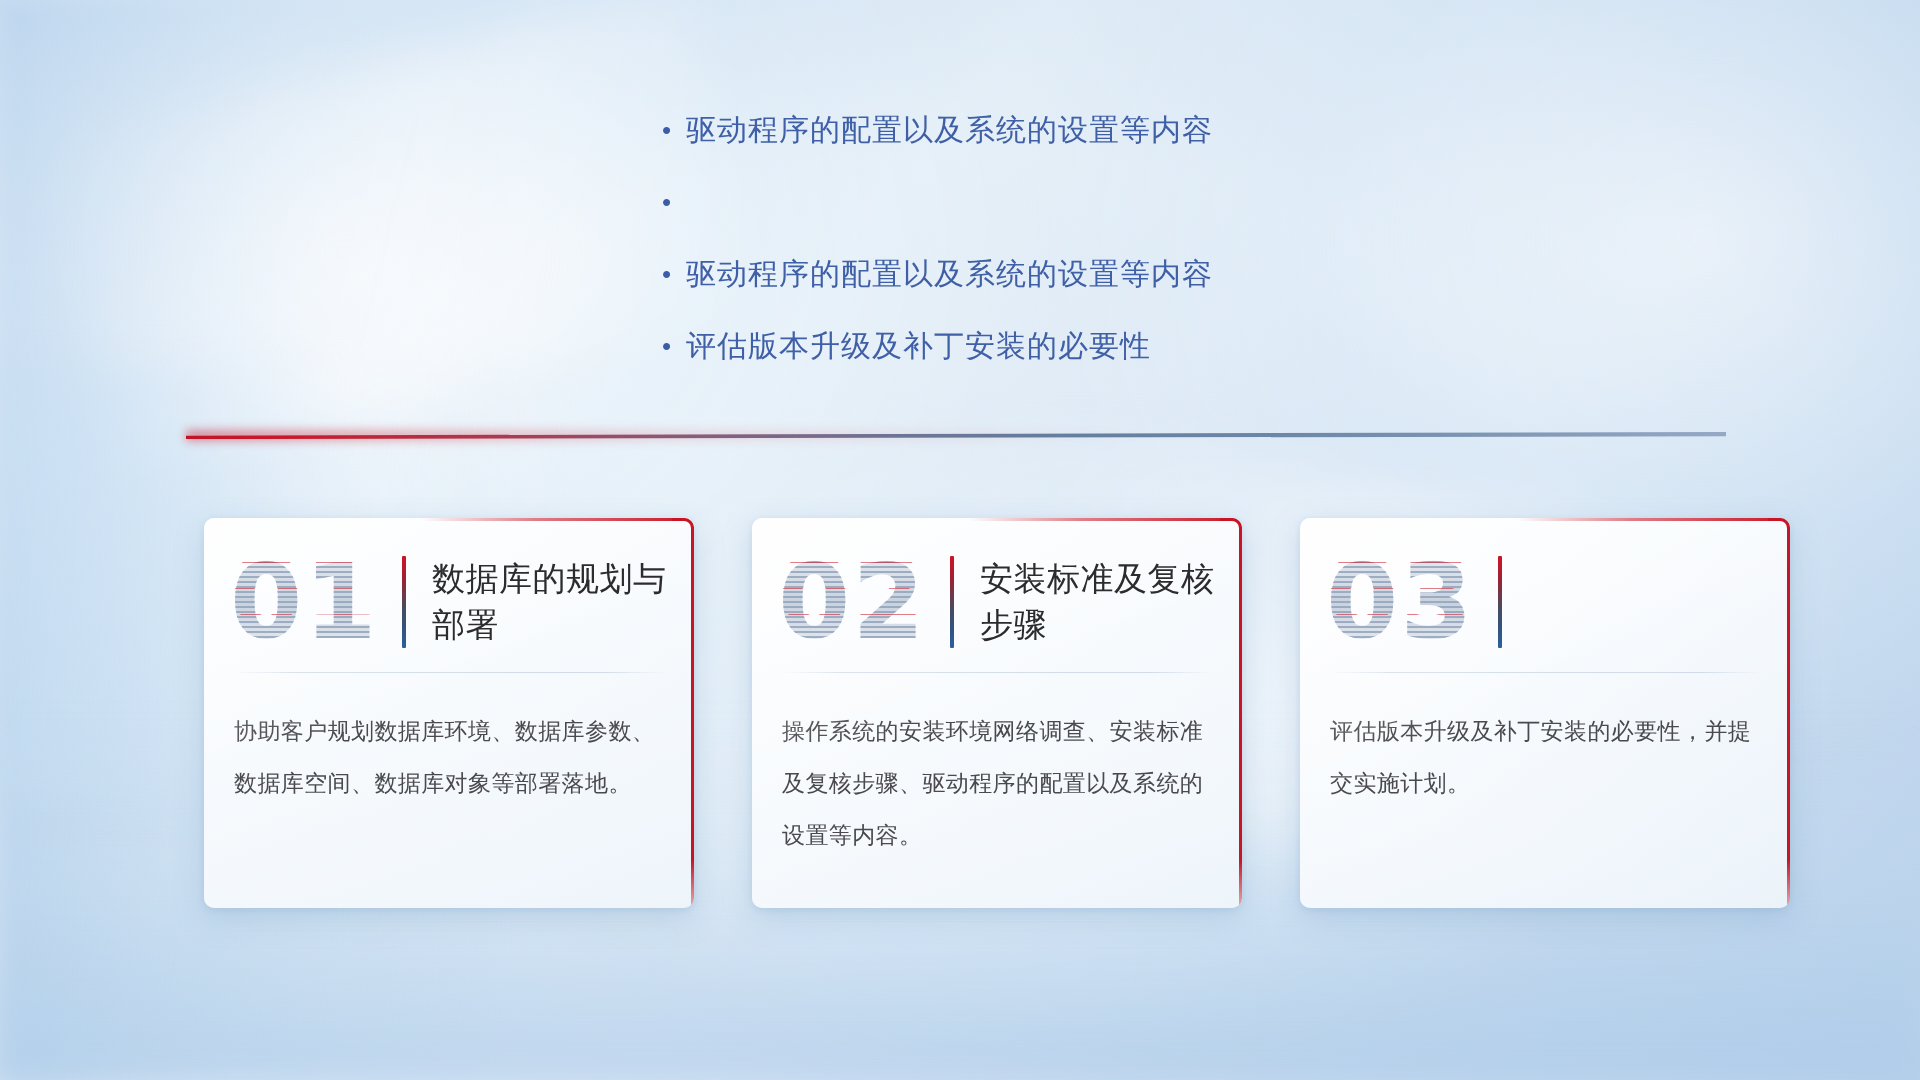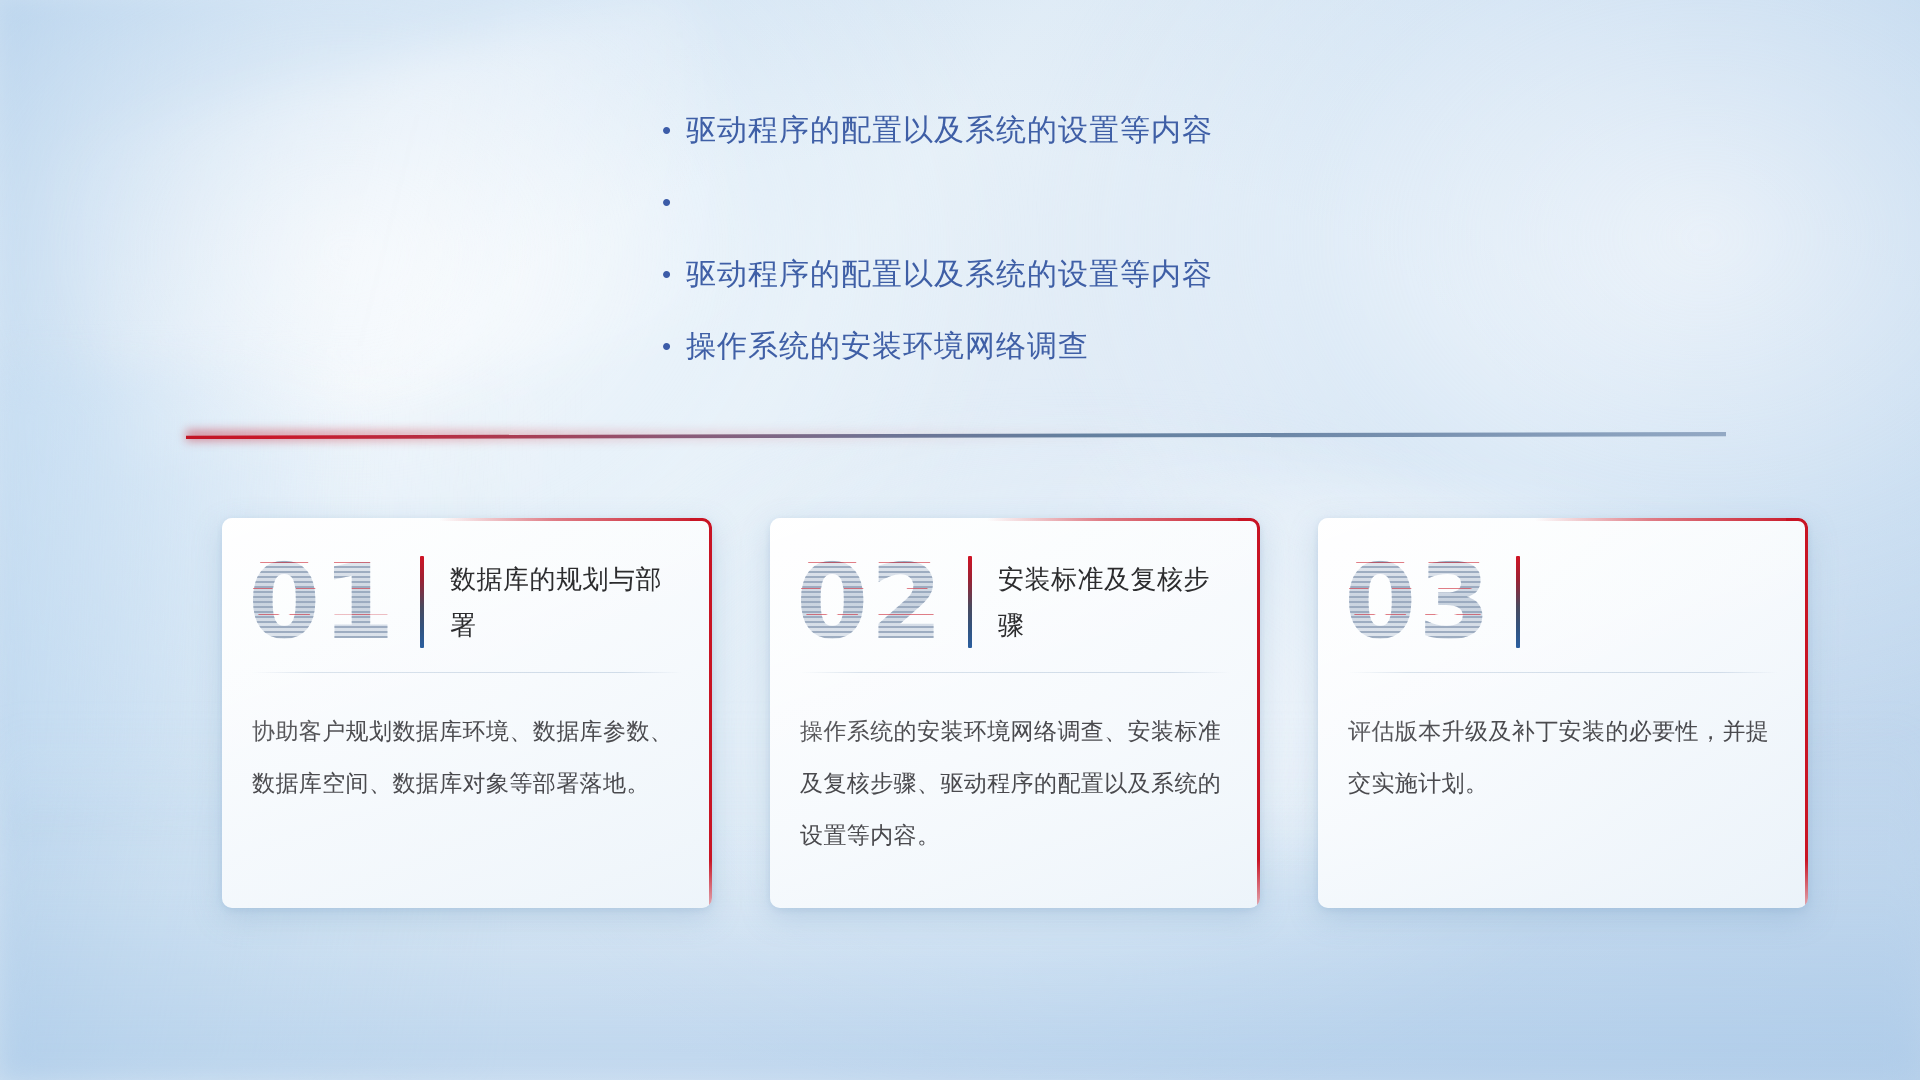--- a/index.html
+++ b/index.html
@@ -94,21 +94,21 @@
     filter:blur(.3px);
   }
   .divider-glow{
     position:absolute; left:0; top:2px; width:62%; height:11px;
     background:linear-gradient(90deg, rgba(200,20,36,.45) 0%, rgba(200,20,36,.12) 50%, rgba(200,20,36,0) 100%);
     filter:blur(5px);
   }
 
   
   .cards{
-    position:absolute; left:204px; top:518px;
+    position:absolute; left:186px; top:518px;
     display:flex; gap:58px;padding-left:18px;
   }
   .card{
     position:relative;
     width:490px; height:390px;
     border-radius:10px;
     background:linear-gradient(150deg, rgba(255,255,255,.96) 0%, rgba(250,252,254,.93) 40%, rgba(240,246,251,.90) 100%);
     box-shadow:0 10px 30px rgba(110,150,190,.26), 0 2px 6px rgba(110,150,190,.18);
     overflow:hidden;
   }
@@ -173,21 +173,21 @@
         rgba(200,20,36,.55) 0px, rgba(200,20,36,.55) 1px,
         rgba(255,255,255,0) 1px, rgba(255,255,255,0) 26px);
     pointer-events:none;
   }
   .card-bar{
     flex:0 0 4px; width:4px; height:92px; margin:0 26px 0 4px;
     background:linear-gradient(180deg,#d01425 0%, #9b2234 26%, #4a4a5e 55%, #33537e 78%, #2b5fa0 100%);
     border-radius:1px;
   }
   .card-title{
-    font-size:26px; line-height:46px;
+    font-size:33px; line-height:46px;
     color:#2c2c2e; font-weight:500;
     letter-spacing:.5px;
   }
   .card-divider{
     height:1px; margin:4px 30px 0 30px;
     background:linear-gradient(90deg, rgba(190,205,222,0) 0%, rgba(178,196,216,.55) 14%, rgba(178,196,216,.55) 86%, rgba(190,205,222,0) 100%);
   }
   .card-body{
     padding:32px 30px 0 30px;
     font-size:23px; line-height:52px;
@@ -219,21 +219,21 @@
     <span class="bullet-dot">•</span>
   </div>
 
   <div class="bullet-row">
     <span class="bullet-dot">•</span>
     <span class="bullet-text">驱动程序的配置以及系统的设置等内容</span>
   </div>
 
   <div class="bullet-row">
     <span class="bullet-dot">•</span>
-    <span class="bullet-text">操作系统的安装环境网络调查</span>
+    <span class="bullet-text">评估版本升级及补丁安装的必要性</span>
   </div>
 
 </div>
 
 <div class="divider-wrap">
   <div class="divider-glow"></div>
   <div class="divider-line"></div>
 </div>
 
 <div class="cards">

